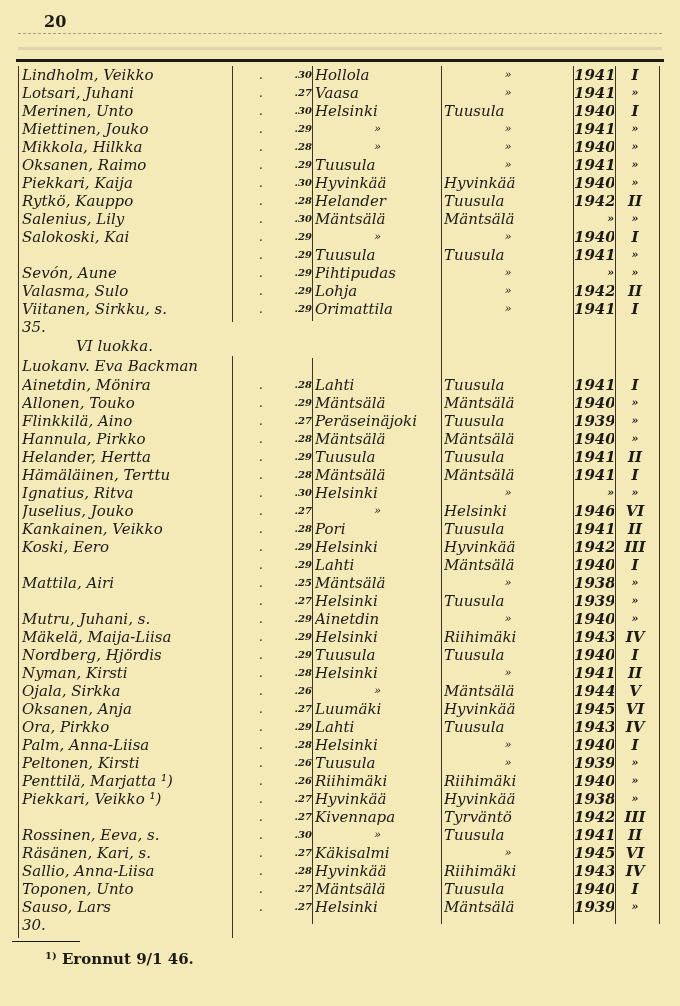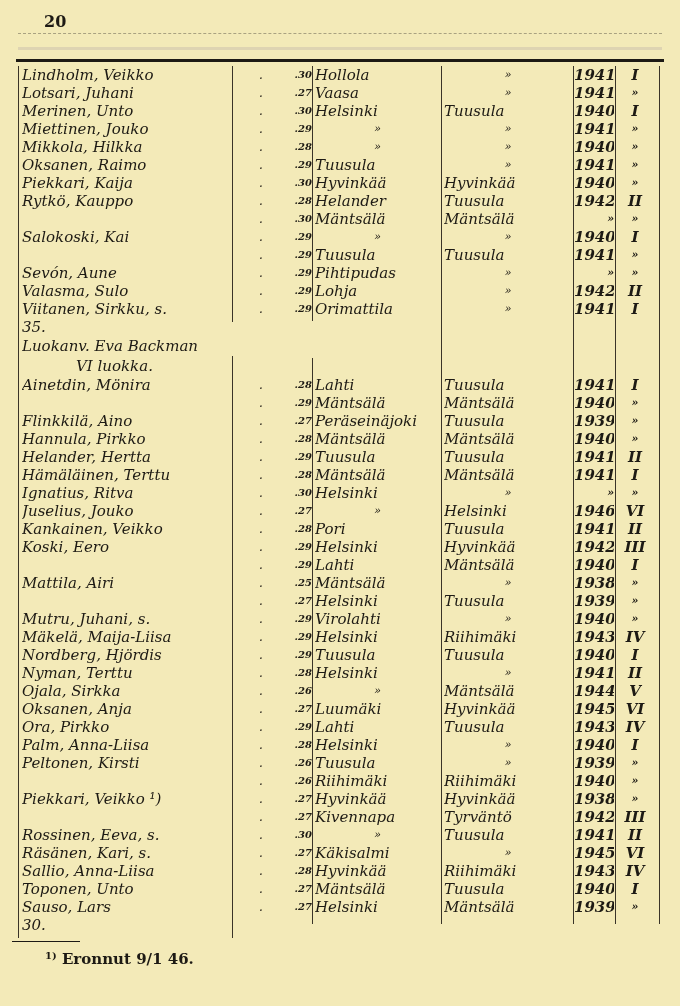--- a/index.html
+++ b/index.html
@@ -141,20 +141,21 @@
       <div class="row">
         <span class="cell c-name">Rytkö, Kauppo</span>
         <span class="cell c-dots" style="text-align: center;">.</span>
         <span class="cell c-date">.28</span>
         <span class="cell c-born">Helander</span>
         <span class="cell c-home">Tuusula</span>
         <span class="cell c-year">1942</span>
         <span class="cell c-cls">II</span>
       </div>
       <div class="row">
+        <span class="cell c-name">Salenius, Lily</span>
         <span class="cell c-dots" style="text-align: center;">.</span>
         <span class="cell c-date">.30</span>
         <span class="cell c-born">Mäntsälä</span>
         <span class="cell c-home">Mäntsälä</span>
         <span class="cell c-year ditto">»</span>
         <span class="cell c-cls ditto">»</span>
       </div>
       <div class="row">
         <span class="cell c-name">Salokoski, Kai</span>
         <span class="cell c-dots" style="text-align: center;">.</span>
@@ -196,35 +197,36 @@
         <span class="cell c-date">.29</span>
         <span class="cell c-born">Orimattila</span>
         <span class="cell c-home ditto">»</span>
         <span class="cell c-year">1941</span>
         <span class="cell c-cls">I</span>
       </div>
     </div>
   <div class="row">
     <span class="cell c-name">35.</span>
   </div>
+  <div class="row section-heading" style="height:20px;line-height:20px">VI luokka.</div>
   <div class="row" style="height:20px;line-height:20px">
     <span class="cell c-name" style="width:230px">Luokanv. Eva Backman</span>
   </div>
-  <div class="row section-heading" style="height:20px;line-height:20px">VI luokka.</div>
   <div id="sec2">
       <div class="row">
         <span class="cell c-name">Ainetdin, Mönira</span>
         <span class="cell c-dots" style="text-align: center;">.</span>
         <span class="cell c-date">.28</span>
         <span class="cell c-born">Lahti</span>
         <span class="cell c-home">Tuusula</span>
         <span class="cell c-year">1941</span>
         <span class="cell c-cls">I</span>
       </div>
       <div class="row">
+        <span class="cell c-name">Allonen, Touko</span>
         <span class="cell c-dots" style="text-align: center;">.</span>
         <span class="cell c-date">.29</span>
         <span class="cell c-born">Mäntsälä</span>
         <span class="cell c-home">Mäntsälä</span>
         <span class="cell c-year">1940</span>
         <span class="cell c-cls ditto">»</span>
       </div>
       <div class="row">
         <span class="cell c-name">Flinkkilä, Aino</span>
         <span class="cell c-dots" style="text-align: center;">.</span>
@@ -319,21 +321,21 @@
         <span class="cell c-date">.27</span>
         <span class="cell c-born">Helsinki</span>
         <span class="cell c-home">Tuusula</span>
         <span class="cell c-year">1939</span>
         <span class="cell c-cls ditto">»</span>
       </div>
       <div class="row">
         <span class="cell c-name">Mutru, Juhani, s.</span>
         <span class="cell c-dots" style="text-align: center;">.</span>
         <span class="cell c-date">.29</span>
-        <span class="cell c-born">Virolahti</span>
+        <span class="cell c-born">Ainetdin</span>
         <span class="cell c-home ditto">»</span>
         <span class="cell c-year">1940</span>
         <span class="cell c-cls ditto">»</span>
       </div>
       <div class="row">
         <span class="cell c-name">Mäkelä, Maija-Liisa</span>
         <span class="cell c-dots" style="text-align: center;">.</span>
         <span class="cell c-date">.29</span>
         <span class="cell c-born">Helsinki</span>
         <span class="cell c-home">Riihimäki</span>
@@ -343,21 +345,21 @@
       <div class="row">
         <span class="cell c-name">Nordberg, Hjördis</span>
         <span class="cell c-dots" style="text-align: center;">.</span>
         <span class="cell c-date">.29</span>
         <span class="cell c-born">Tuusula</span>
         <span class="cell c-home">Tuusula</span>
         <span class="cell c-year">1940</span>
         <span class="cell c-cls">I</span>
       </div>
       <div class="row">
-        <span class="cell c-name">Nyman, Terttu</span>
+        <span class="cell c-name">Nyman, Kirsti</span>
         <span class="cell c-dots" style="text-align: center;">.</span>
         <span class="cell c-date">.28</span>
         <span class="cell c-born">Helsinki</span>
         <span class="cell c-home ditto">»</span>
         <span class="cell c-year">1941</span>
         <span class="cell c-cls">II</span>
       </div>
       <div class="row">
         <span class="cell c-name">Ojala, Sirkka</span>
         <span class="cell c-dots" style="text-align: center;">.</span>
@@ -397,20 +399,21 @@
       <div class="row">
         <span class="cell c-name">Peltonen, Kirsti</span>
         <span class="cell c-dots" style="text-align: center;">.</span>
         <span class="cell c-date">.26</span>
         <span class="cell c-born">Tuusula</span>
         <span class="cell c-home ditto">»</span>
         <span class="cell c-year">1939</span>
         <span class="cell c-cls ditto">»</span>
       </div>
       <div class="row">
+        <span class="cell c-name">Penttilä, Marjatta ¹)</span>
         <span class="cell c-dots" style="text-align: center;">.</span>
         <span class="cell c-date">.26</span>
         <span class="cell c-born">Riihimäki</span>
         <span class="cell c-home">Riihimäki</span>
         <span class="cell c-year">1940</span>
         <span class="cell c-cls ditto">»</span>
       </div>
       <div class="row">
         <span class="cell c-name">Piekkari, Veikko ¹)</span>
         <span class="cell c-dots" style="text-align: center;">.</span>

